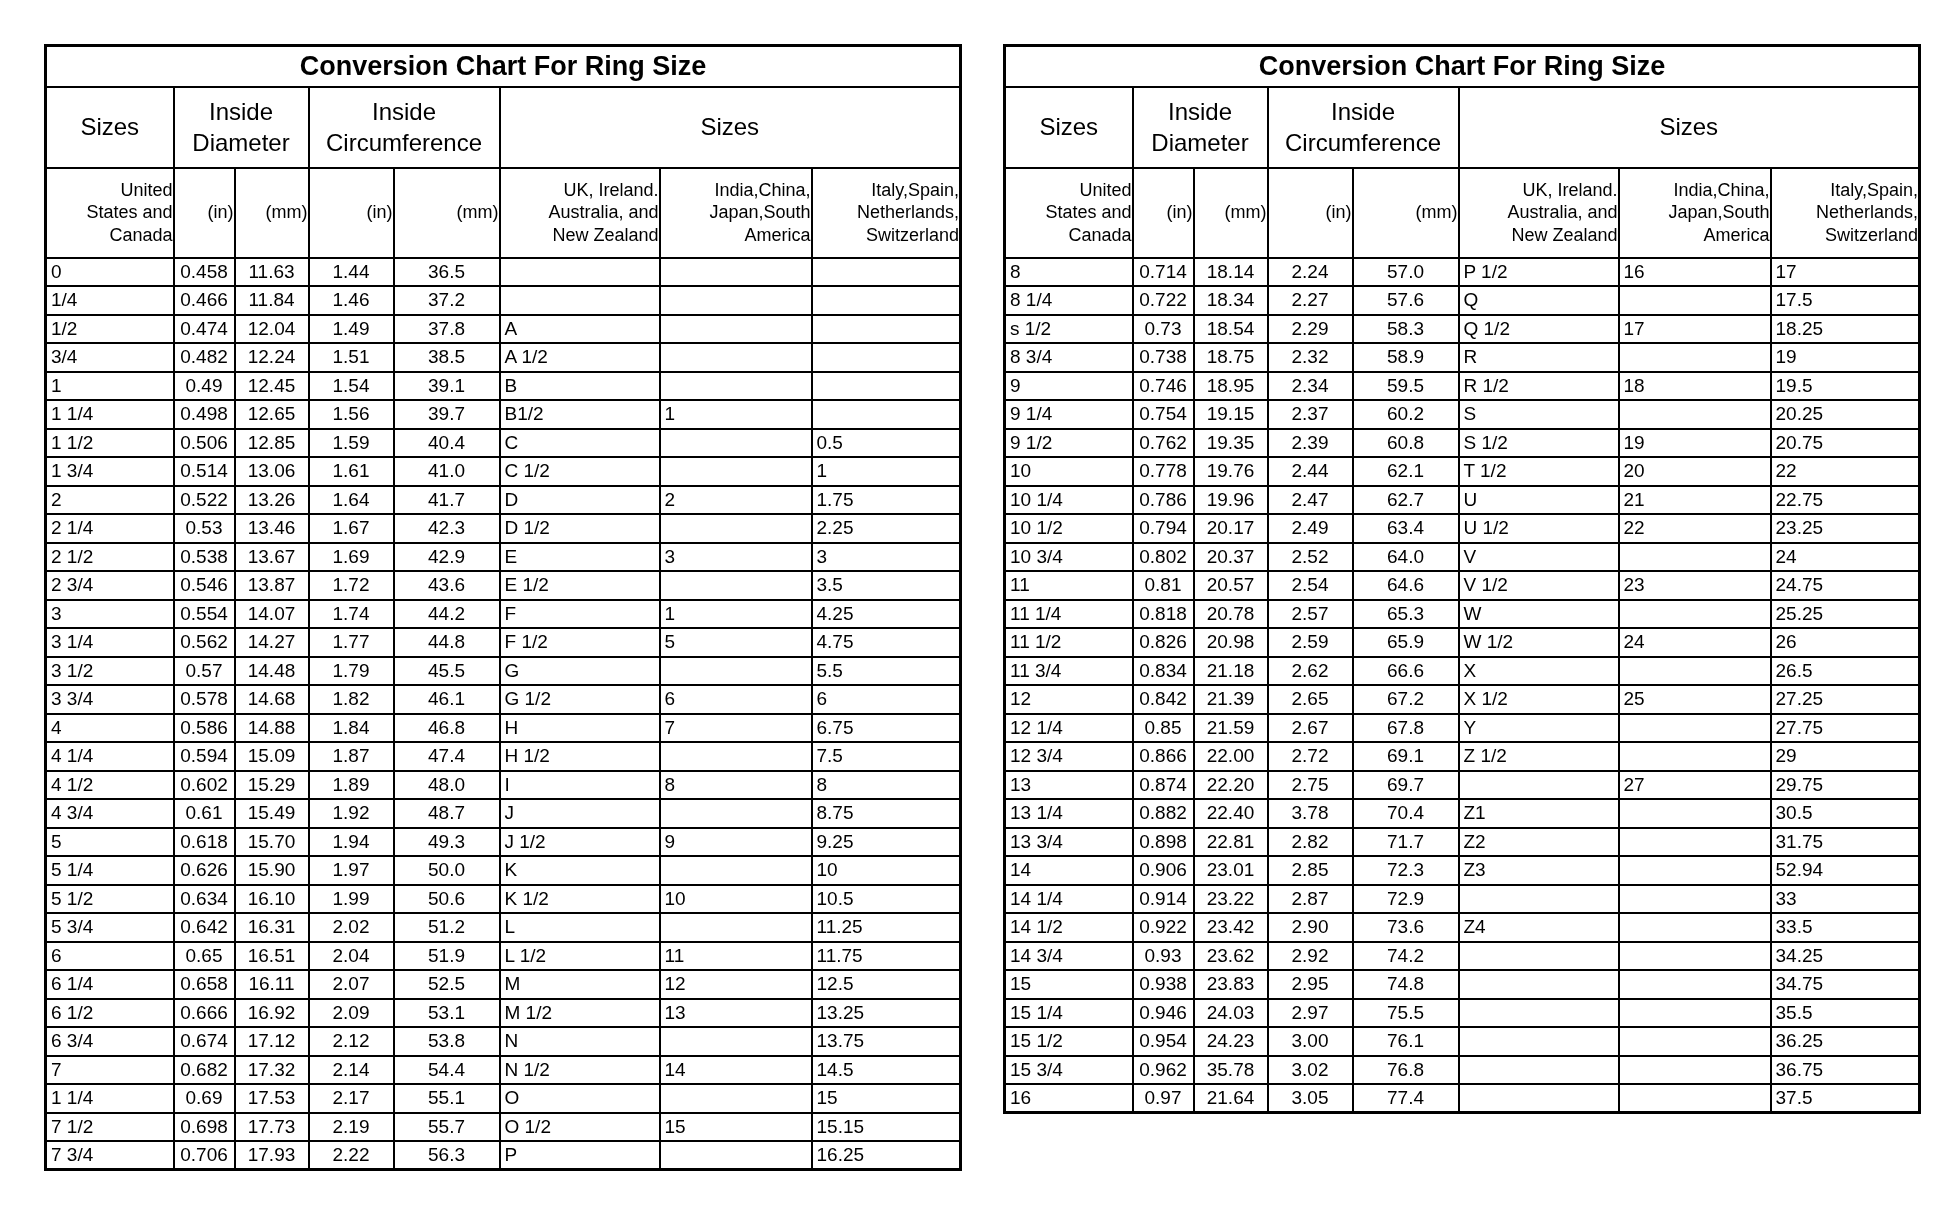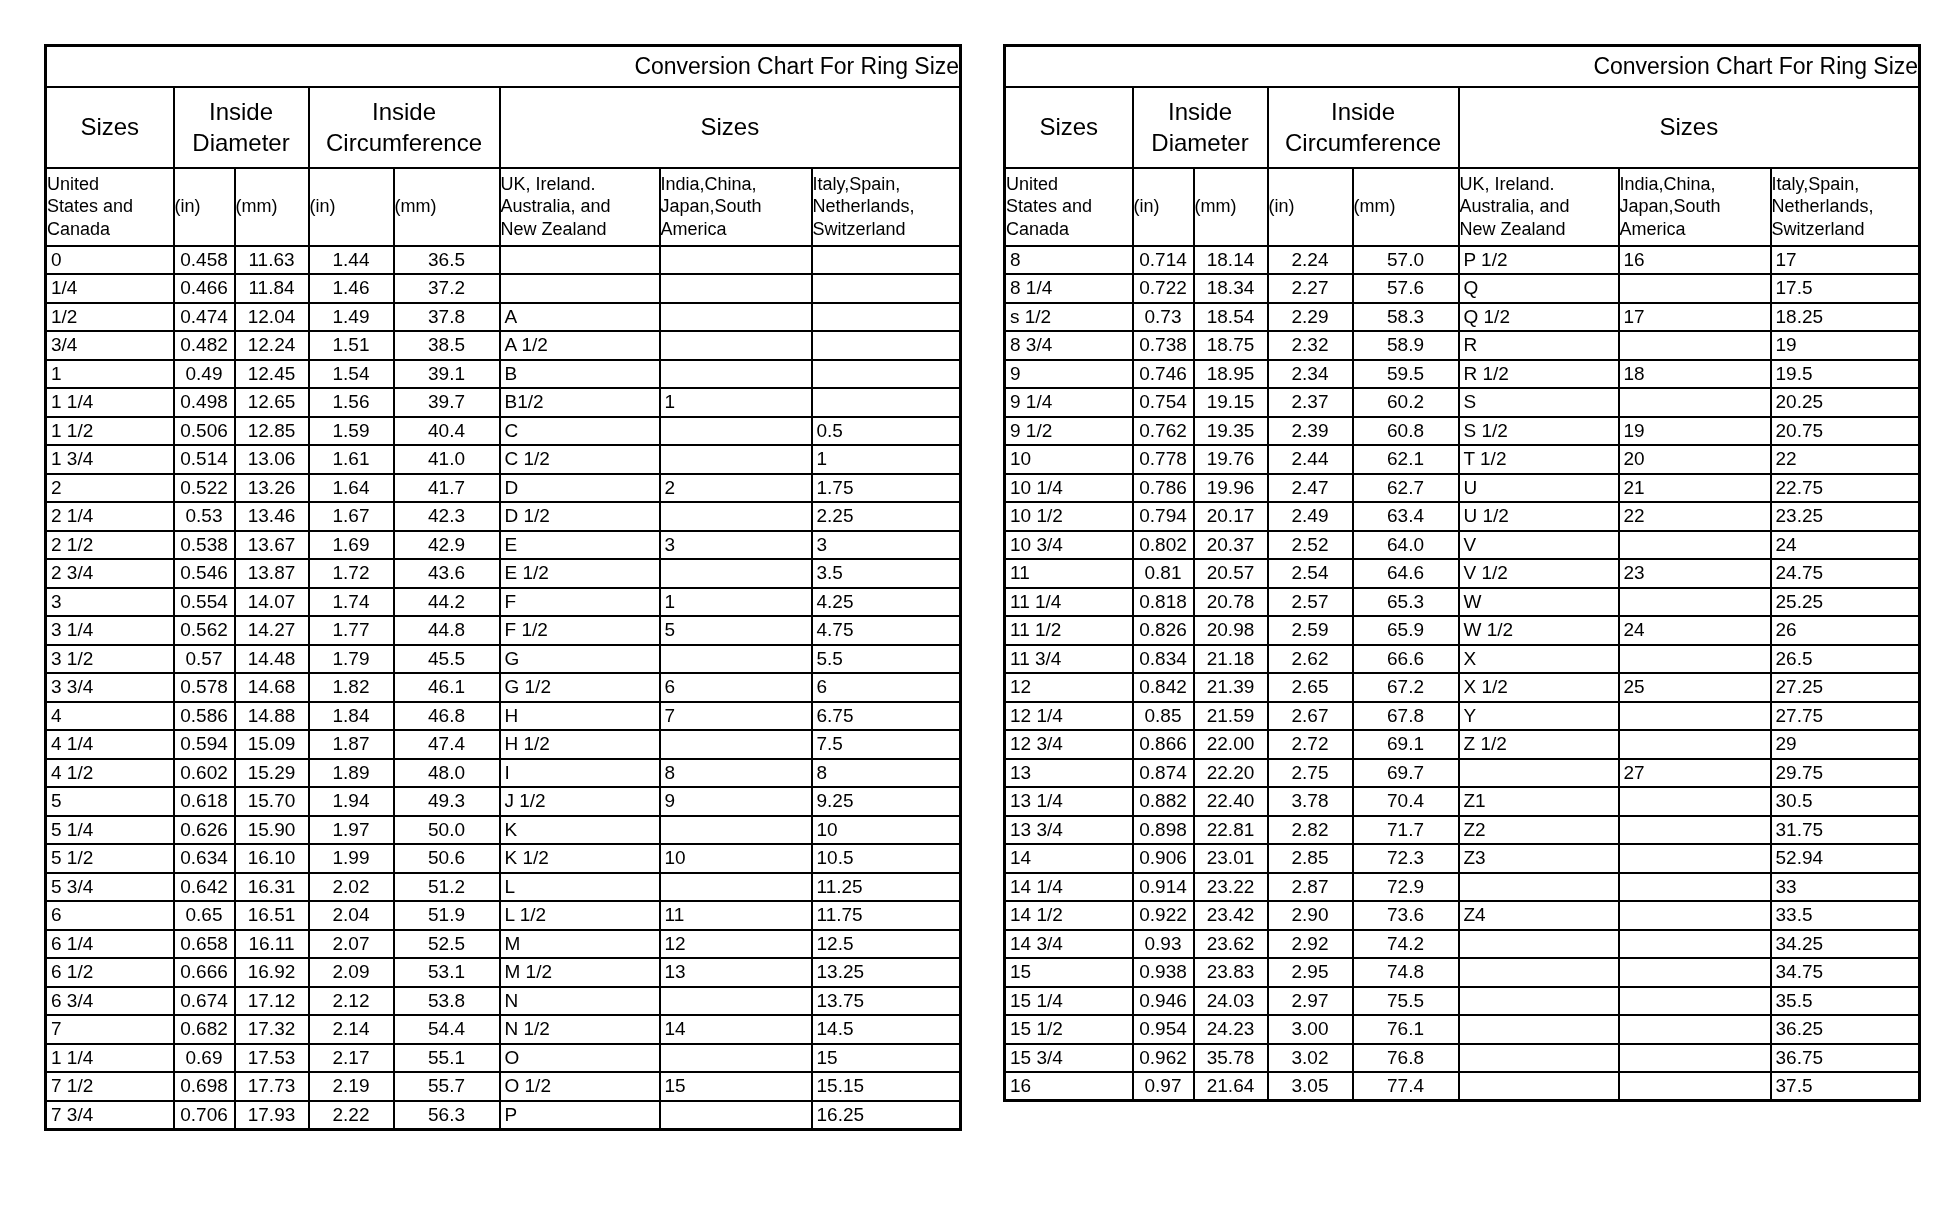--- a/index.html
+++ b/index.html
@@ -24,39 +24,39 @@
   table.ring-table.left-pos  { left: 44px; }
   table.ring-table.right-pos { left: 1003px; }
 
   .ring-table th, .ring-table td {
     border: 2px solid #000;
     overflow: hidden;
   }
 
   .title-row th {
     height: 41px;
-    font-size: 23px;
-    font-weight: 400;
-    text-align: right;
+    font-size: 27px;
+    font-weight: 700;
+    text-align: center;
     vertical-align: middle;
   }
   .group-row th {
     height: 81px;
     font-size: 24px;
     font-weight: 400;
     text-align: center;
     vertical-align: middle;
     white-space: pre-line;
     line-height: 1.3;
   }
   .sub-row th {
-    height: 78px;
+    height: 90px;
     font-size: 18px;
     font-weight: 400;
-    text-align: left;
+    text-align: right;
     vertical-align: middle;
     white-space: pre-line;
     line-height: 1.25;
   }
 
   .ring-table tbody tr { height: 28.5px; }
   .ring-table tbody td {
     font-size: 19px;
     vertical-align: middle;
     white-space: nowrap;
@@ -313,20 +313,30 @@
           <td class="c0">4 1/2</td>
           <td class="c1">0.602</td>
           <td class="c2">15.29</td>
           <td class="c3">1.89</td>
           <td class="c4">48.0</td>
           <td class="c5">I</td>
           <td class="c6">8</td>
           <td class="c7">8</td>
         </tr>
         <tr>
+          <td class="c0">4 3/4</td>
+          <td class="c1">0.61</td>
+          <td class="c2">15.49</td>
+          <td class="c3">1.92</td>
+          <td class="c4">48.7</td>
+          <td class="c5">J</td>
+          <td class="c6"></td>
+          <td class="c7">8.75</td>
+        </tr>
+        <tr>
           <td class="c0">5</td>
           <td class="c1">0.618</td>
           <td class="c2">15.70</td>
           <td class="c3">1.94</td>
           <td class="c4">49.3</td>
           <td class="c5">J 1/2</td>
           <td class="c6">9</td>
           <td class="c7">9.25</td>
         </tr>
         <tr>

